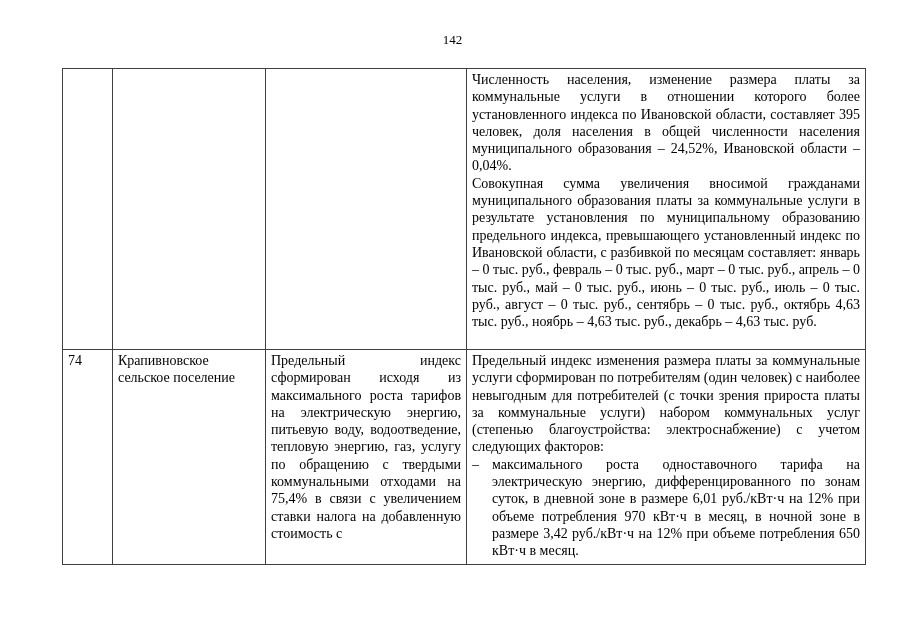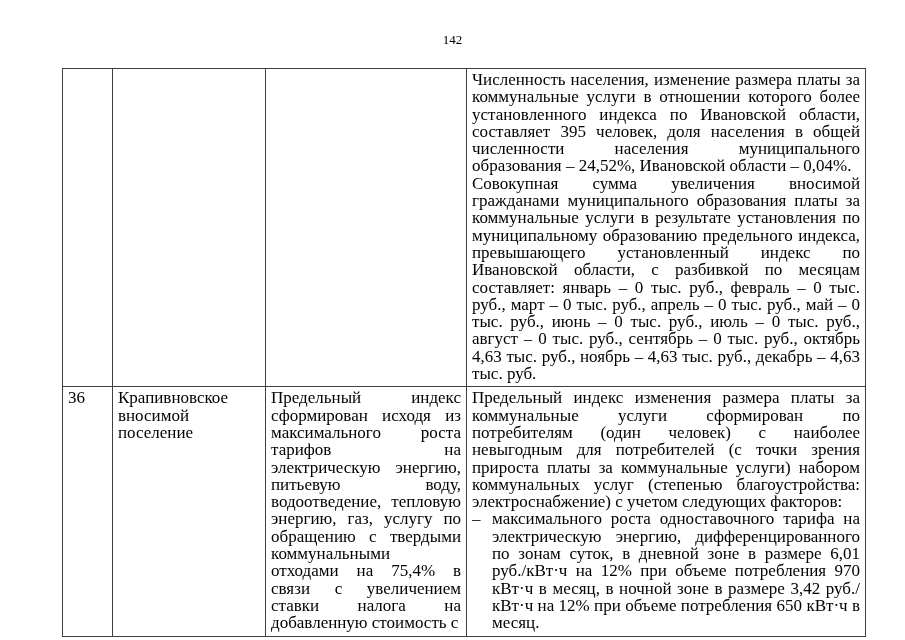--- a/index.html
+++ b/index.html
@@ -34,21 +34,21 @@
       left: 62px;
       top: 68px;
       width: 803px;
       border-collapse: collapse;
       table-layout: fixed;
     }
     table.doc-table td {
       border: 1px solid #3f3f3f;
       vertical-align: top;
       padding: 2px 5px 4px 5px;
-      font-size: 17px;
+      font-size: 14px;
       line-height: 17.3px;
       text-align: justify;
       overflow: hidden;
     }
     tr.row-top { height: 281px; }
     tr.row-main { height: 208px; }
     td.cell-num {
       text-align: center;
       padding: 2px 2px 0 2px;
     }
@@ -84,22 +84,22 @@
       <td class="cell-num"></td>
       <td class="cell-name"></td>
       <td></td>
       <td>
         <p>Численность населения, изменение размера платы за коммунальные услуги в отношении которого более установленного индекса по Ивановской области, составляет 395 человек, доля населения в общей численности населения муниципального образования – 24,52%, Ивановской области – 0,04%.</p>
         <p>Совокупная сумма увеличения вносимой гражданами муниципального образования платы за коммунальные услуги в результате установления по муниципальному образованию предельного индекса, превышающего установленный индекс по Ивановской области, с разбивкой по месяцам составляет: январь – 0 тыс. руб., февраль – 0 тыс. руб., март – 0 тыс. руб., апрель – 0 тыс. руб., май – 0 тыс. руб., июнь – 0 тыс. руб., июль – 0 тыс. руб., август – 0 тыс. руб., сентябрь – 0 тыс. руб., октябрь 4,63 тыс. руб., ноябрь – 4,63 тыс. руб., декабрь – 4,63 тыс. руб.</p>
       </td>
     </tr>
 
     <tr class="row-main">
-      <td class="cell-num">36</td>
-      <td class="cell-name">Крапивновское вносимой поселение</td>
+      <td class="cell-num">74</td>
+      <td class="cell-name">Крапивновское сельское поселение</td>
       <td>Предельный индекс сформирован исходя из максимального роста тарифов на электрическую энергию, питьевую воду, водоотведение, тепловую энергию, газ, услугу по обращению с твердыми коммунальными отходами на 75,4% в связи с увеличением ставки налога на добавленную стоимость с</td>
       <td>
         <p>Предельный индекс изменения размера платы за коммунальные услуги сформирован по потребителям (один человек) с наиболее невыгодным для потребителей (с точки зрения прироста платы за коммунальные услуги) набором коммунальных услуг (степенью благоустройства: электроснабжение) с учетом следующих факторов:</p>
         <div class="bullet-item">
           <span class="dash">–</span>
           <span>максимального роста одноставочного тарифа на электрическую энергию, дифференцированного по зонам суток, в дневной зоне в размере 6,01 руб./кВт·ч на 12% при объеме потребления 970 кВт·ч в месяц, в ночной зоне в размере 3,42 руб./кВт·ч на 12% при объеме потребления 650 кВт·ч в месяц.</span>
         </div>
       </td>
     </tr>
   </tbody>

